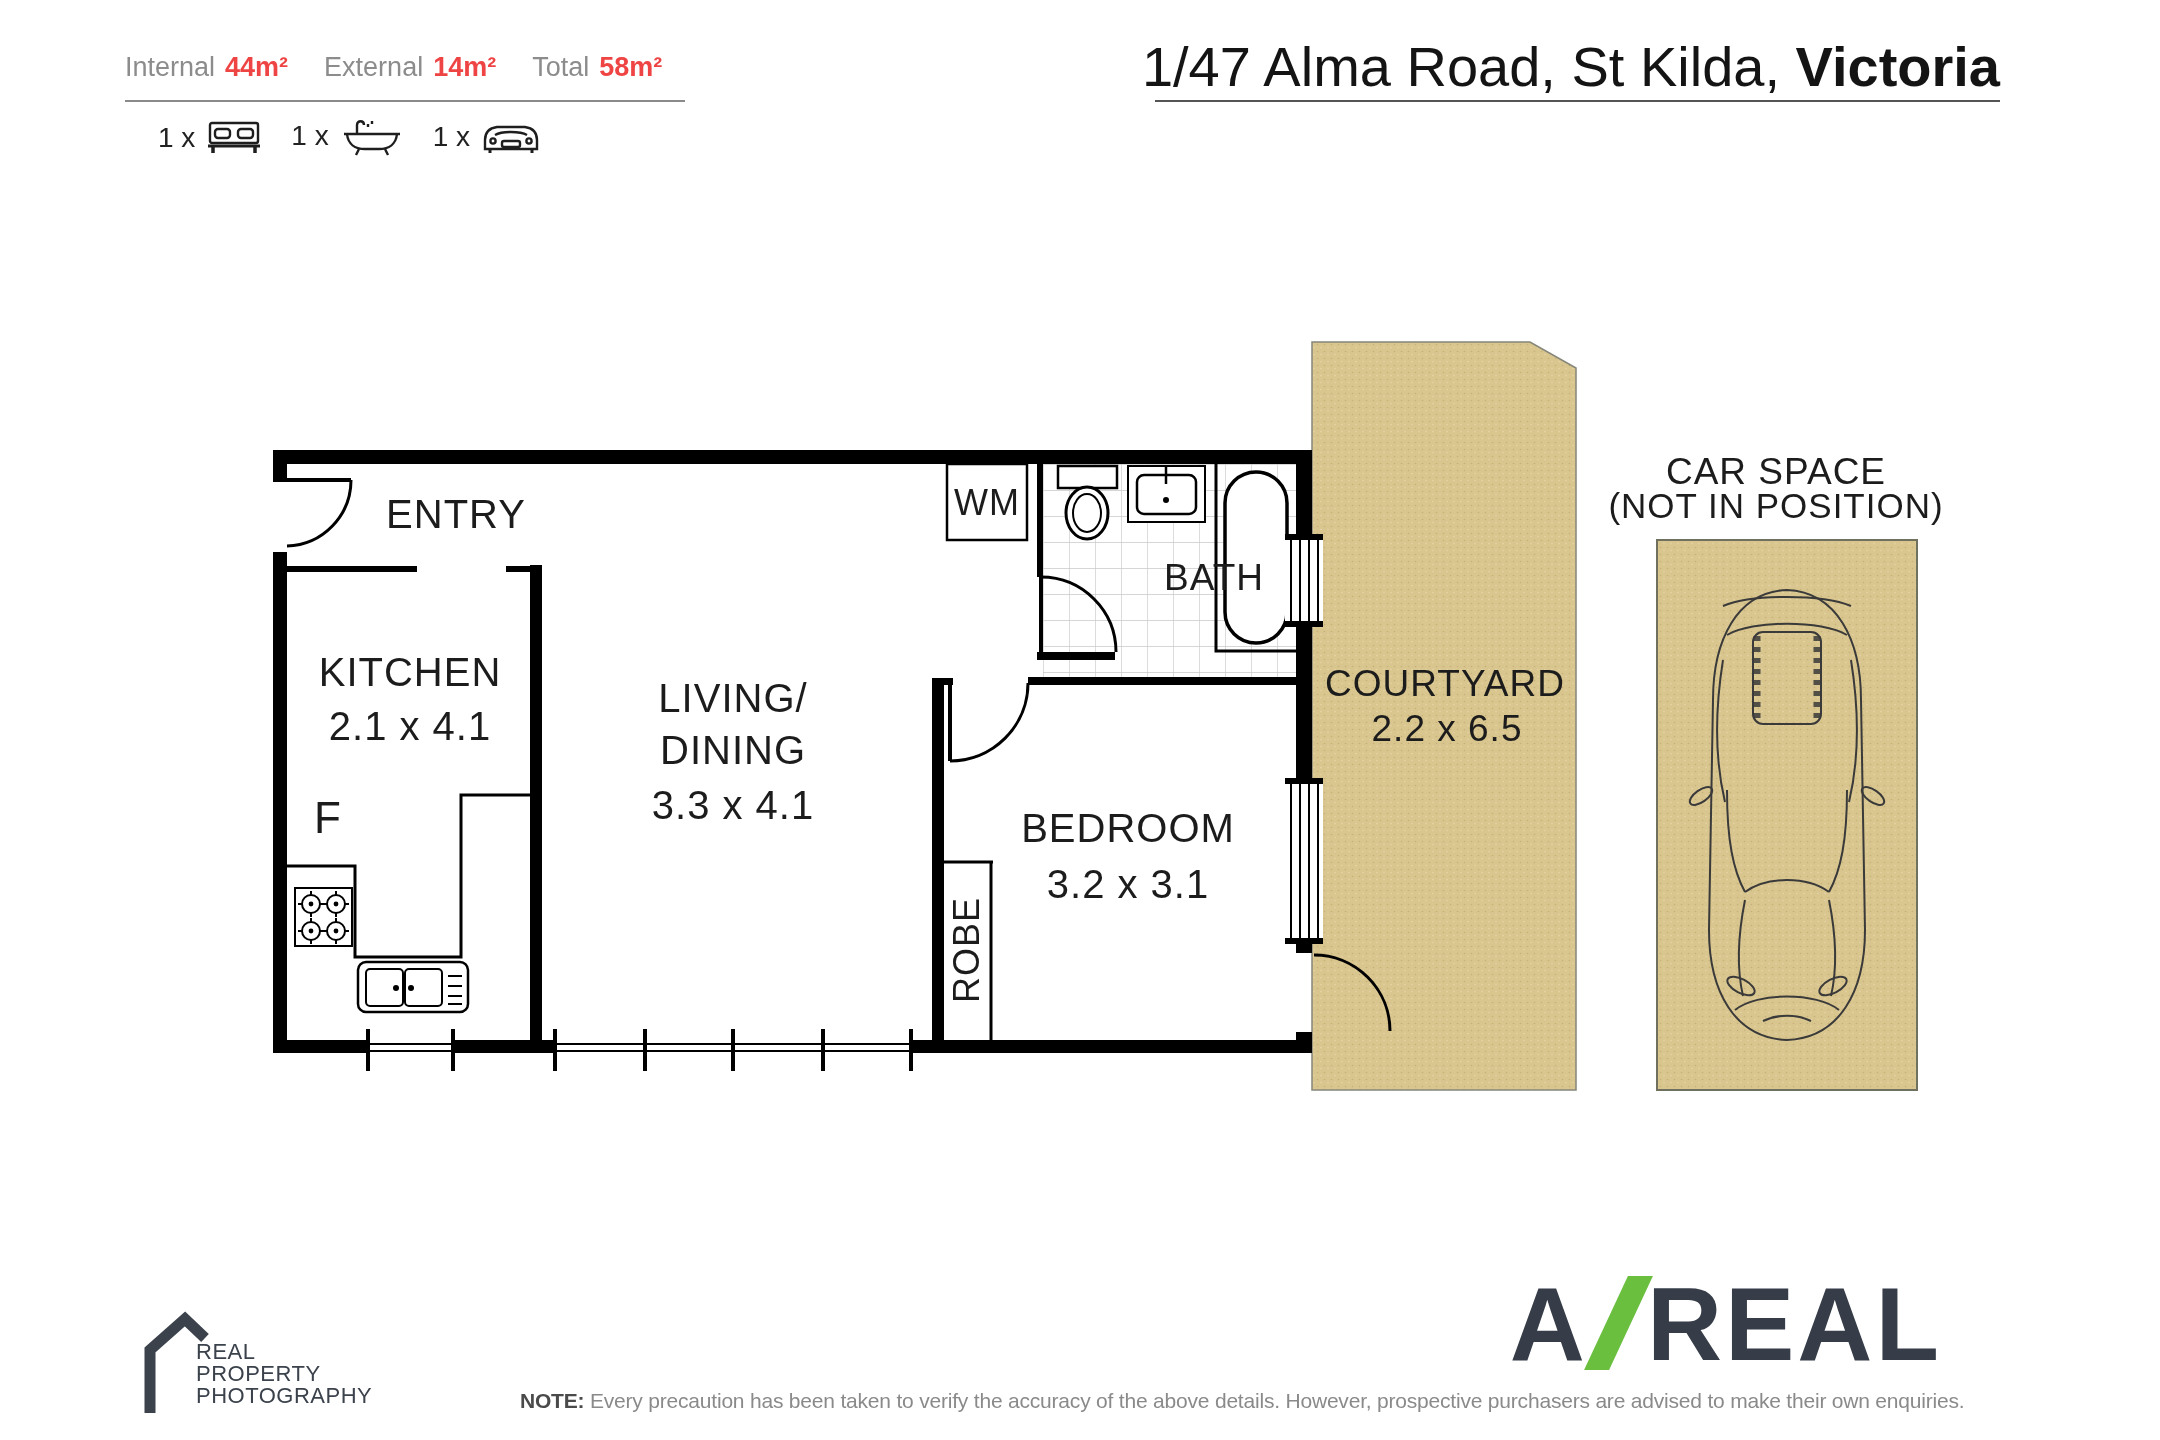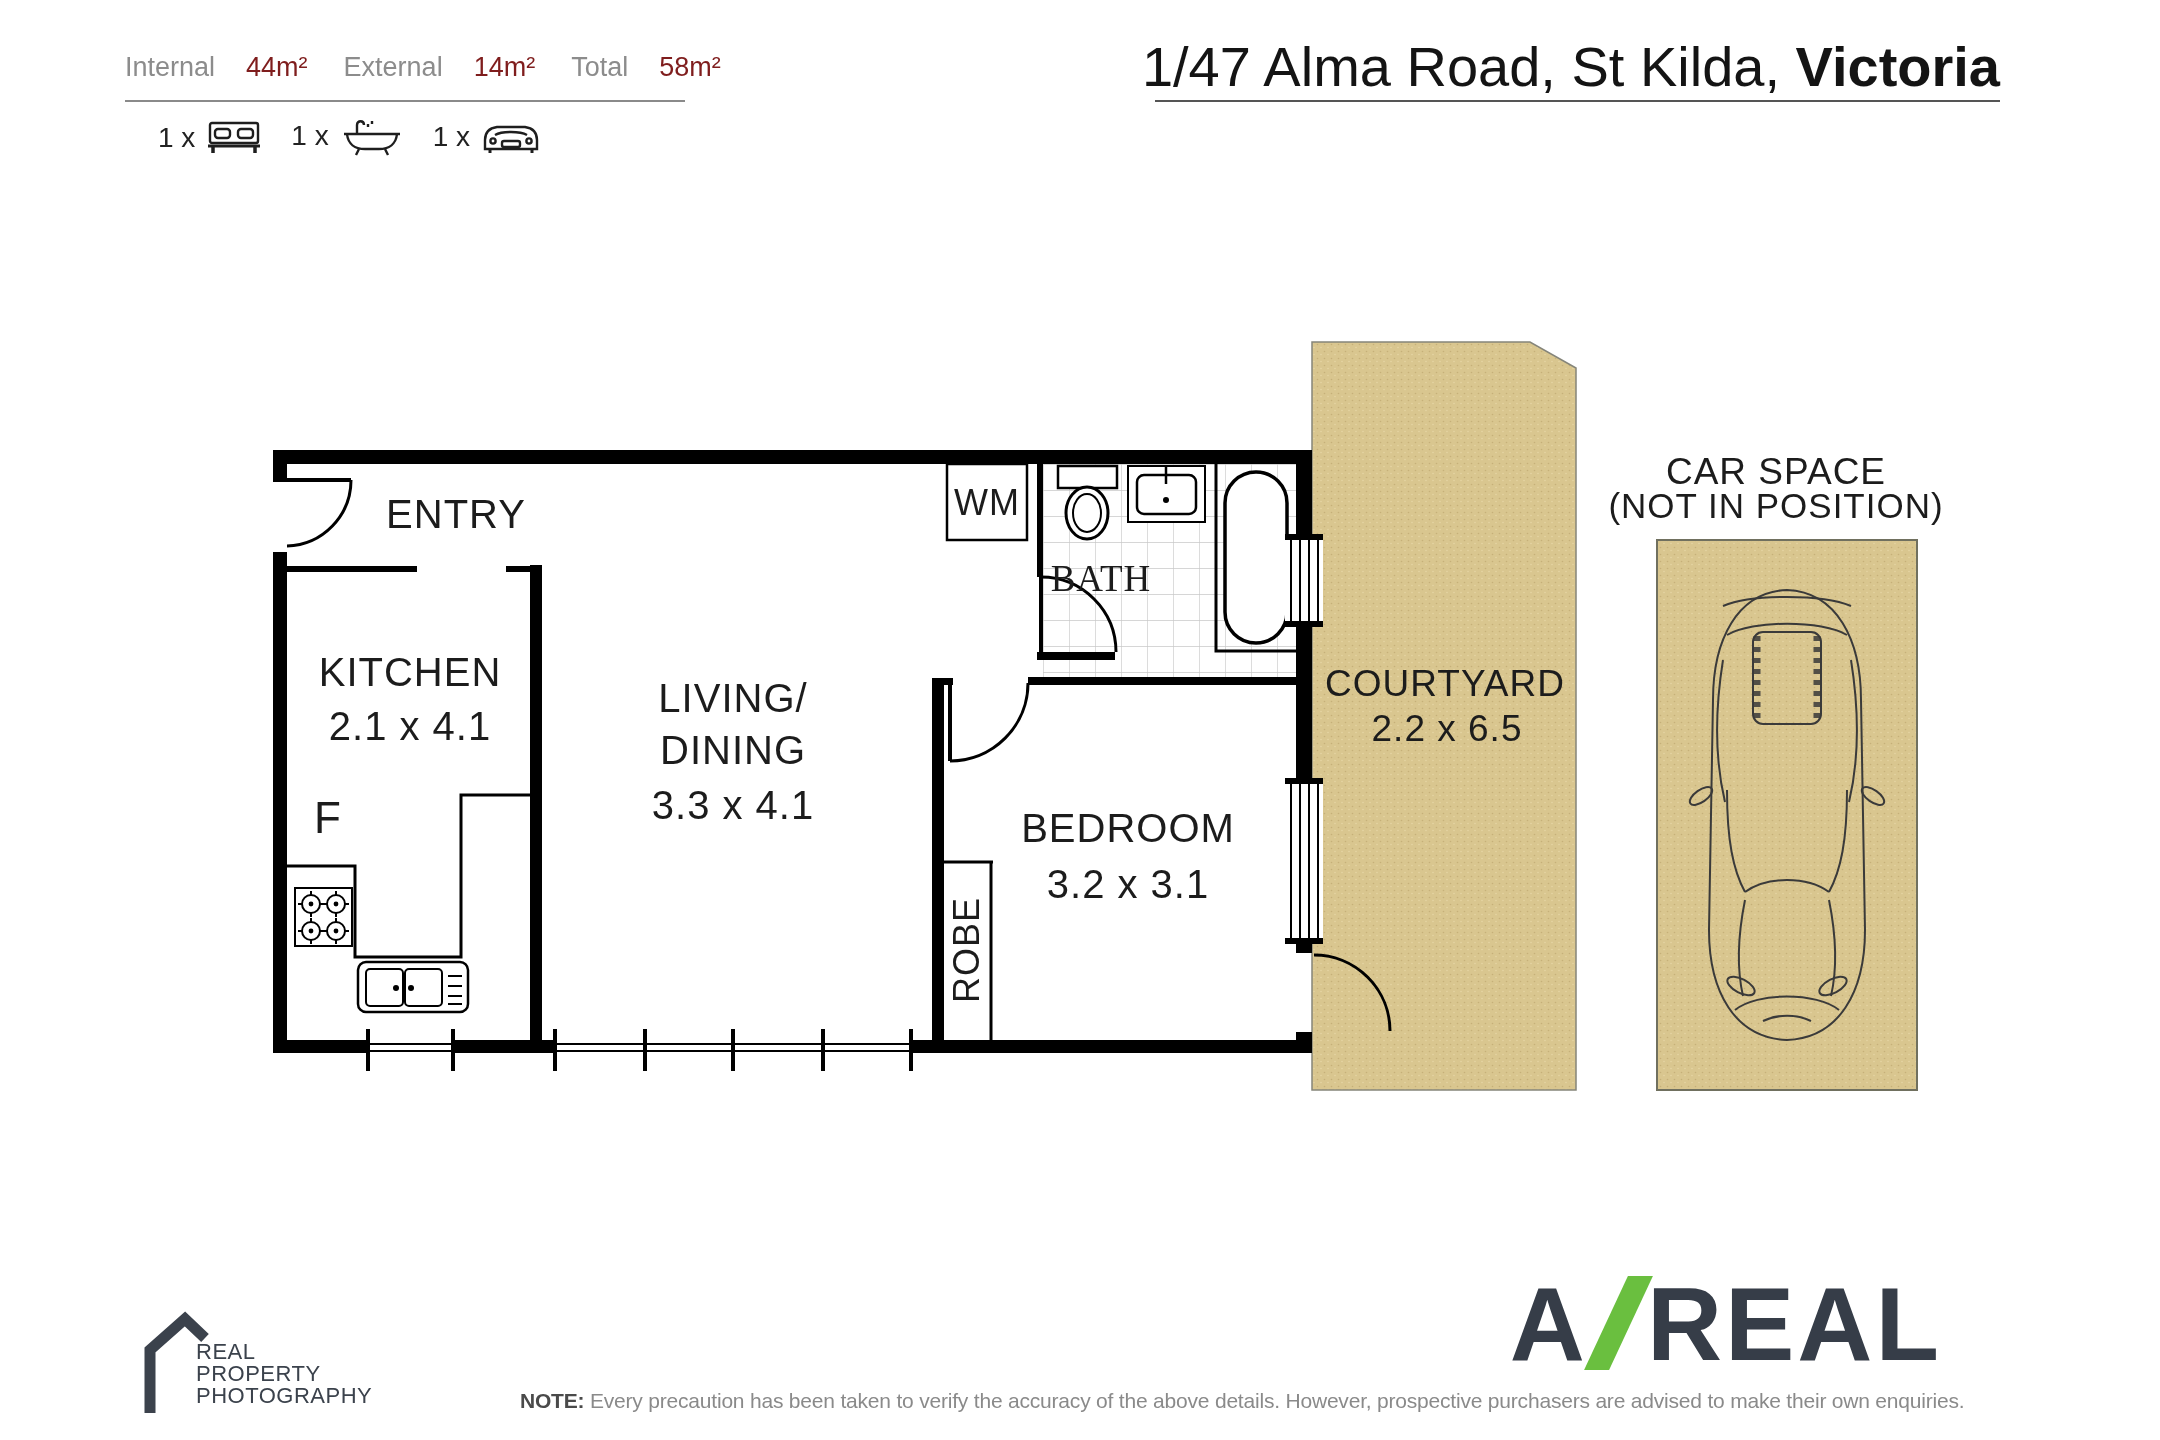--- a/index.html
+++ b/index.html
@@ -5,21 +5,21 @@
   html,body{margin:0;padding:0;background:#fff;}
   .canvas{position:relative;width:2160px;height:1440px;background:#ffffff;overflow:hidden;
           font-family:"Liberation Sans","DejaVu Sans",sans-serif;color:#1b1b1b;}
   .abs{position:absolute;}
   svg{display:block;}
 
   
   .stats{left:125px;top:52px;display:flex;align-items:baseline;gap:36px;font-size:27px;}
   .stat{display:flex;align-items:center;gap:10px;}
   .stat-label{color:#8c8c8c;font-weight:400;}
-  .stat-value{color:#7f1d1d;font-weight:400;margin-left:21px;}
+  .stat-value{color:#ef4444;font-weight:700;}
   .rule{height:2px;background:#8a8a8a;}
   .features{left:158px;top:116px;display:flex;align-items:flex-end;gap:30px;}
   .feature{display:flex;align-items:center;gap:12px;font-size:28px;color:#222;}
   .title{right:160px;top:34px;font-size:56px;font-weight:300;color:#141414;letter-spacing:0;white-space:nowrap;}
   .title b{font-weight:700;}
 
   
   .plan-label{position:absolute;transform:translate(-50%,-50%);font-size:40px;color:#1c1c1c;
               letter-spacing:1px;white-space:nowrap;font-weight:400;}
   .plan-label.small{font-size:37px;}
@@ -268,21 +268,21 @@
   </svg>
 
   <div class="plan-label" style="left:456px;top:514px;">ENTRY</div>
   <div class="plan-label" style="left:410px;top:672px;">KITCHEN</div>
   <div class="plan-label" style="left:410px;top:726px;">2.1 x 4.1</div>
   <div class="plan-label" style="left:328px;top:818px;font-size:44px;">F</div>
   <div class="plan-label" style="left:733px;top:698px;">LIVING/</div>
   <div class="plan-label" style="left:733px;top:750px;">DINING</div>
   <div class="plan-label" style="left:733px;top:805px;">3.3 x 4.1</div>
   <div class="plan-label" style="left:987px;top:503px;font-size:36px;">WM</div>
-  <div class="plan-label small" style="left:1101px;top:578px;font-family:Liberation Serif, serif;">BATH</div>
+  <div class="plan-label small" style="left:1214px;top:578px;">BATH</div>
   <div class="plan-label" style="left:1128px;top:828px;">BEDROOM</div>
   <div class="plan-label" style="left:1128px;top:884px;">3.2 x 3.1</div>
   <div class="plan-label rot" style="left:967px;top:950px;">ROBE</div>
   <div class="plan-label small" style="left:1445px;top:684px;">COURTYARD</div>
   <div class="plan-label small" style="left:1447px;top:729px;text-align:right;">2.2 x 6.5</div>
   <div class="plan-label small" style="left:1776px;top:472px;">CAR SPACE</div>
   <div class="plan-label" style="left:1776px;top:506px;font-size:35px;">(NOT IN POSITION)</div>
 
   <svg class="abs" style="left:138px;top:1308px;" width="80" height="110" viewBox="0 0 80 110">
     <path d="M12 105 V42 L47 11 L67 30" fill="none" stroke="#3b424c" stroke-width="11"></path>

